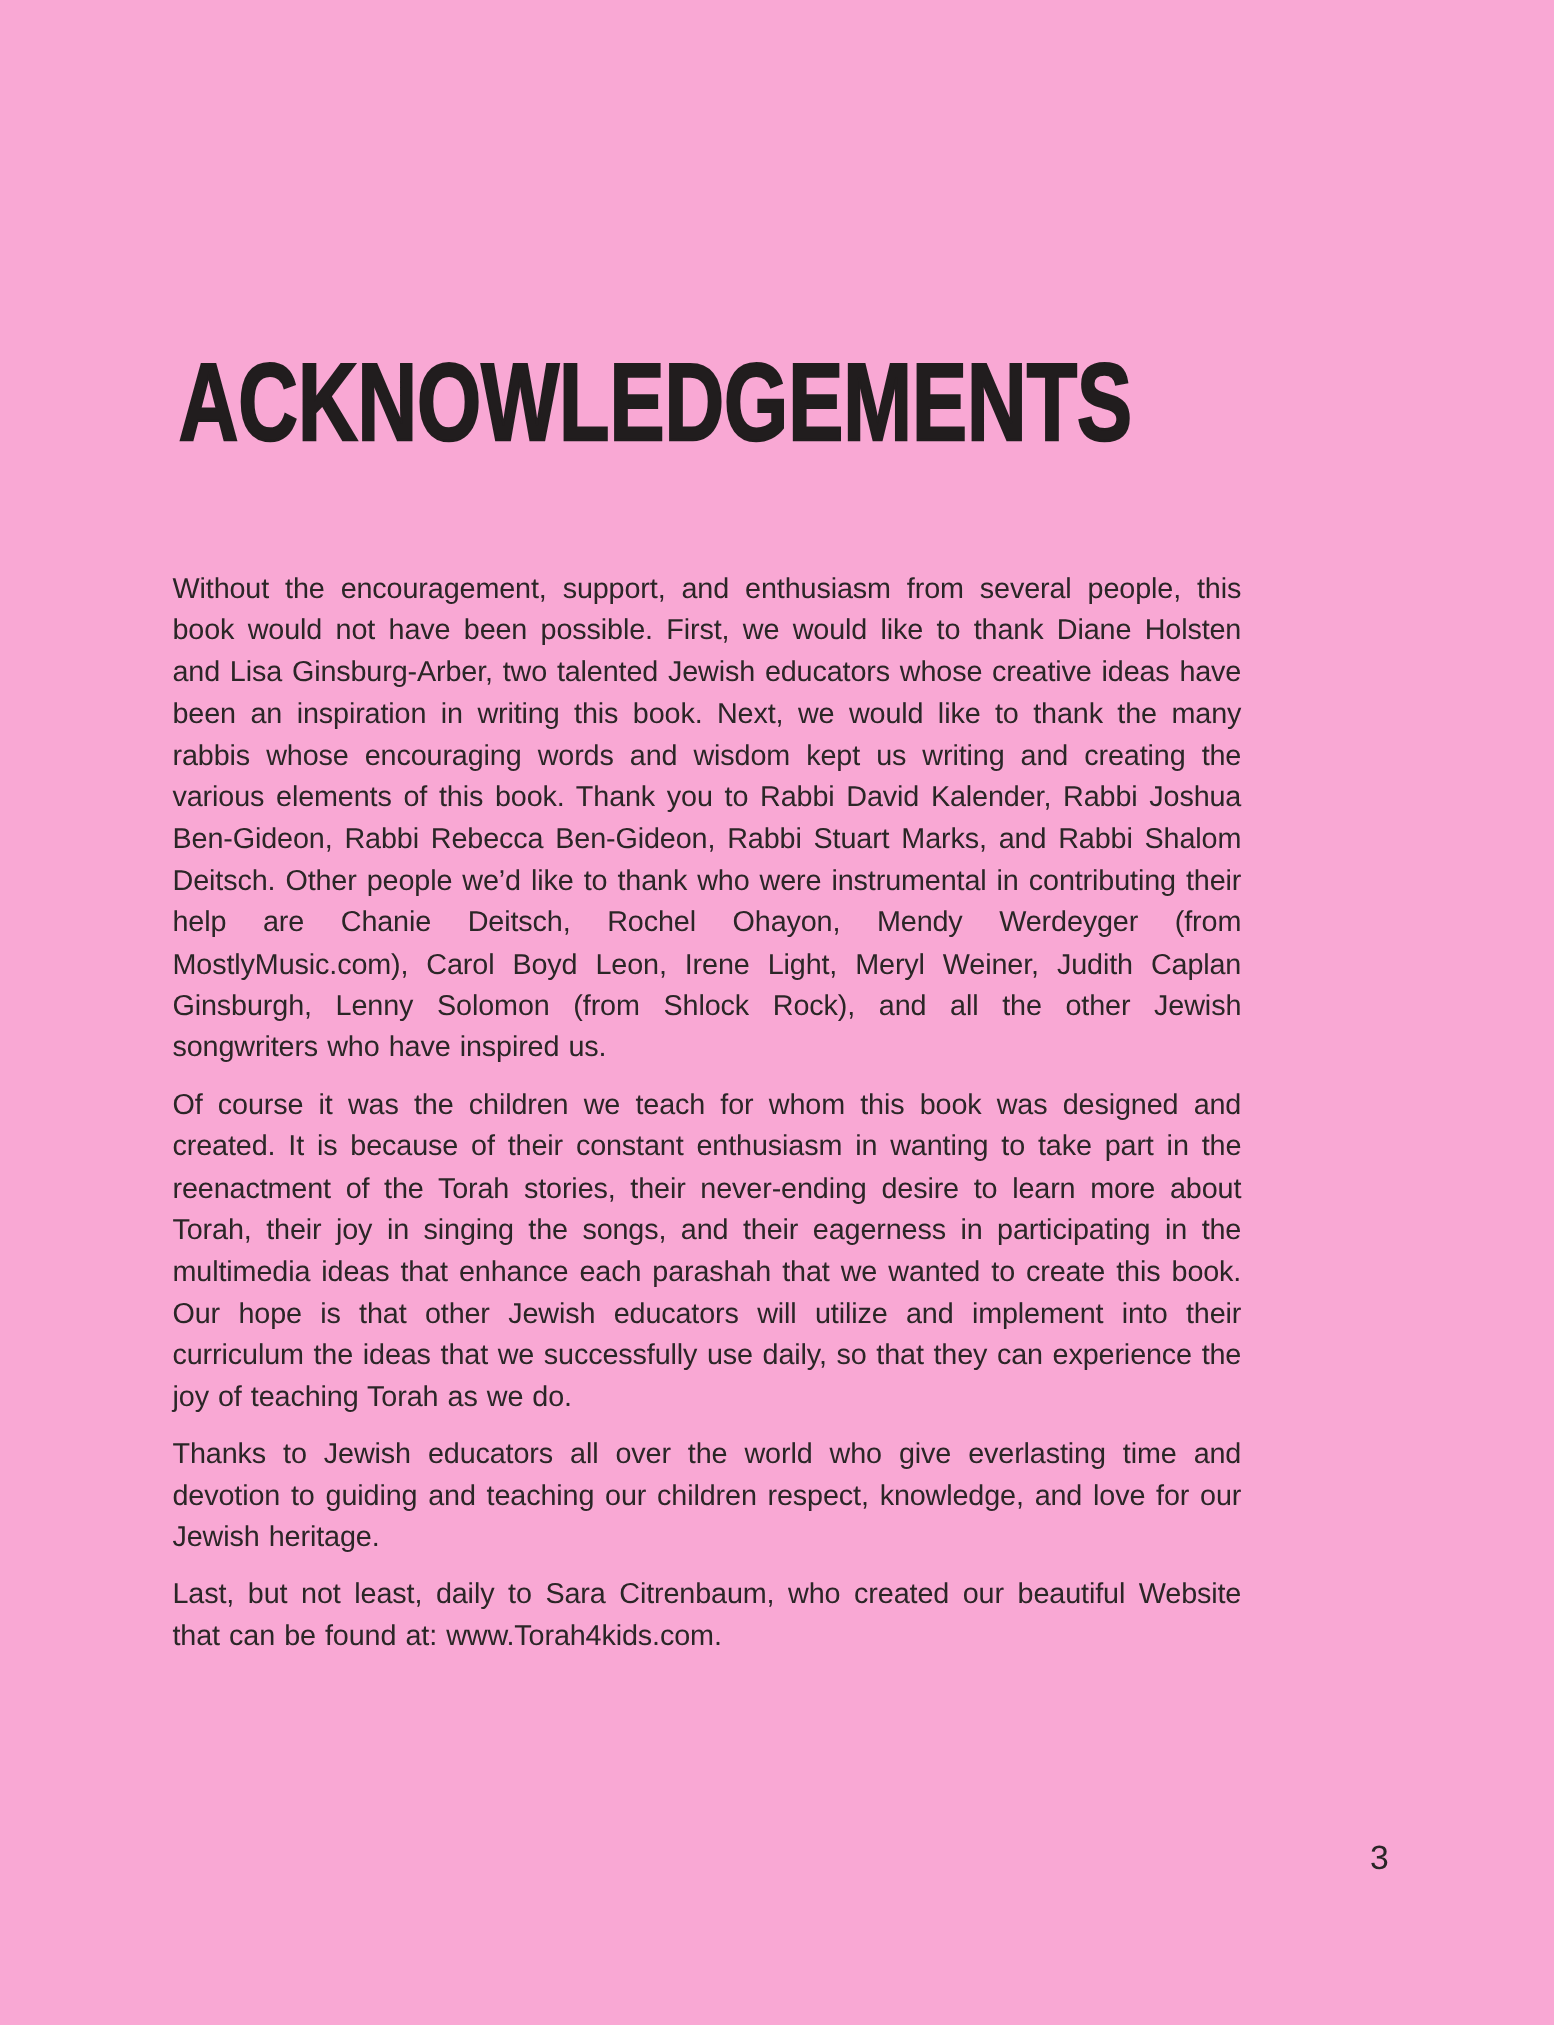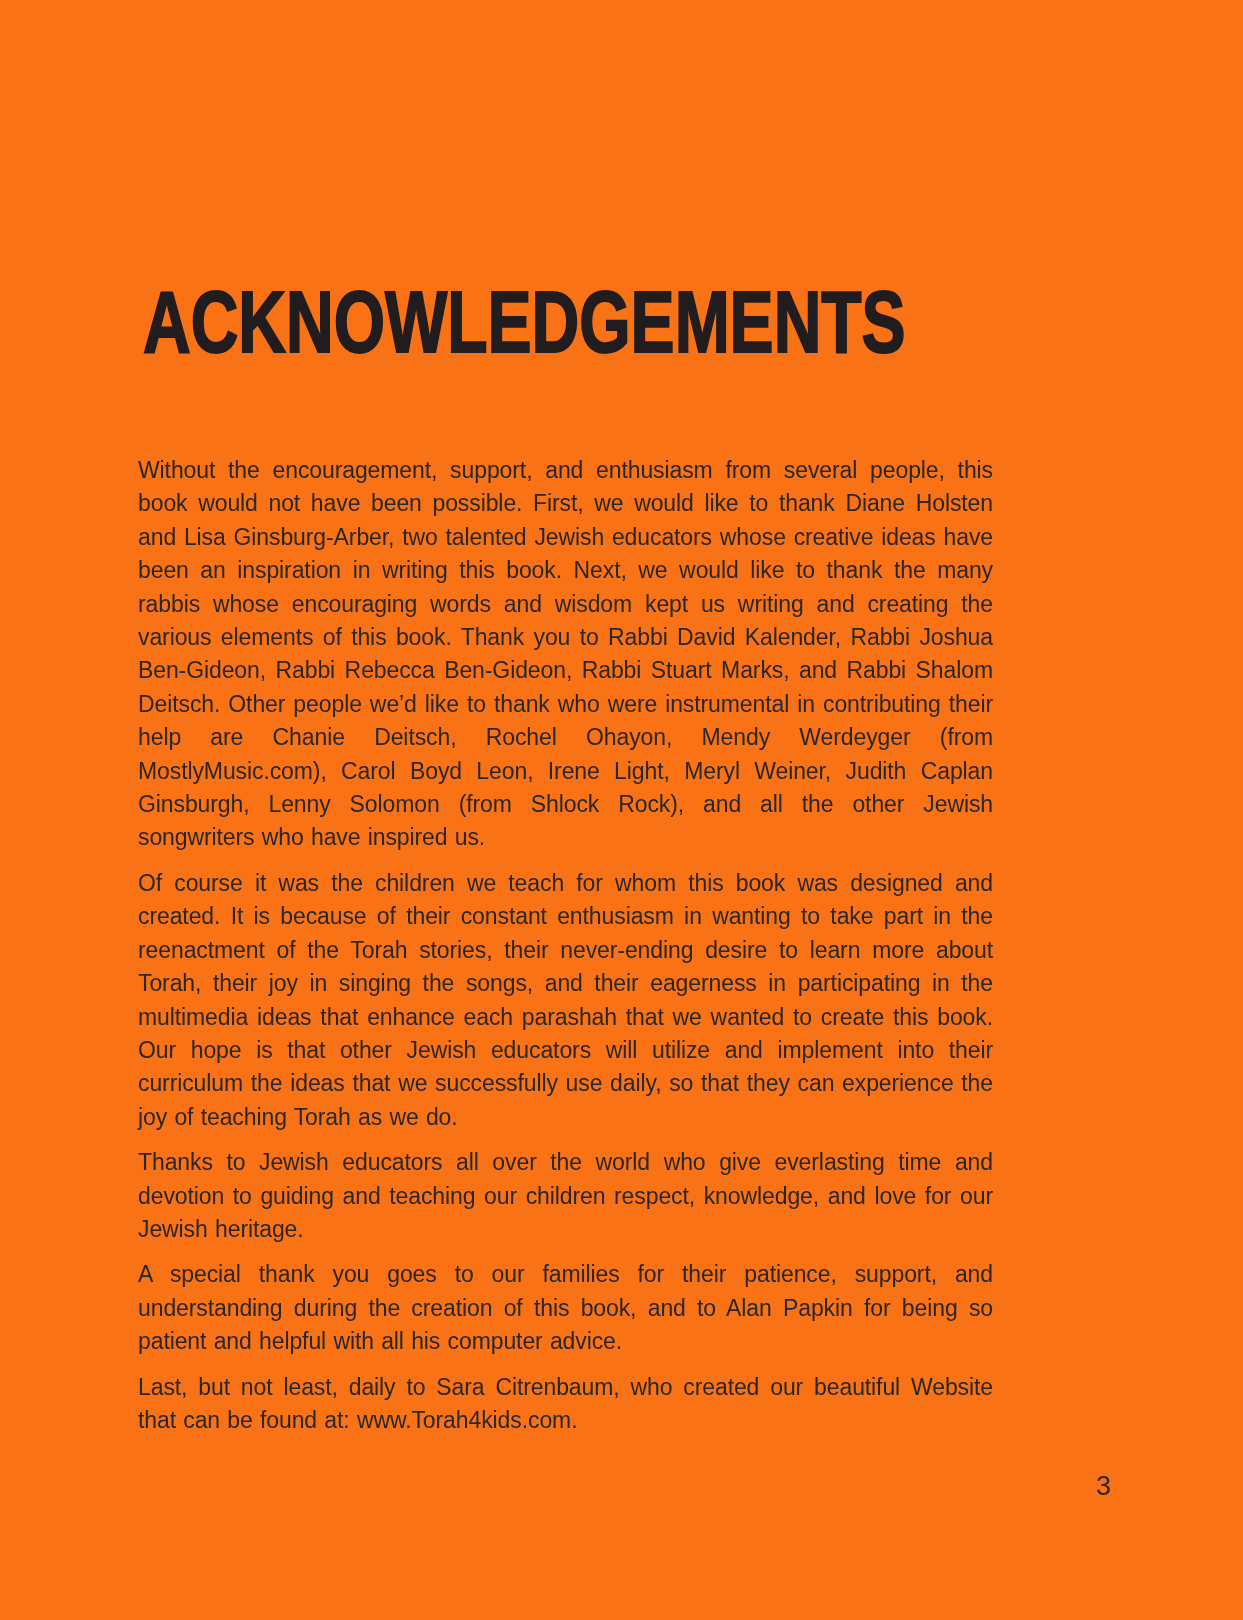--- a/index.html
+++ b/index.html
@@ -4,21 +4,21 @@
 <style>
   html, body {
     margin: 0;
     padding: 0;
     background: #ffffff;
   }
   .page {
     position: relative;
     width: 1243px;
     height: 1620px;
-    background: #f97316;
+    background: #f9a8d4;
     overflow: hidden;
     font-family: "Liberation Sans", sans-serif;
   }
   .title {
     position: absolute;
     left: 143px;
     top: 278px;
     margin: 0;
     font-family: "Liberation Sans", sans-serif;
     font-size: 88px;
@@ -59,19 +59,18 @@
 <body>
 
 <div class="page">
 
   <h1 class="title">ACKNOWLEDGEMENTS</h1>
 
   <div class="body-text">
     <p>Without the encouragement, support, and enthusiasm from several people, this book would not have been possible. First, we would like to thank Diane Holsten and Lisa Ginsburg-Arber, two talented Jewish educators whose creative ideas have been an inspiration in writing this book. Next, we would like to thank the many rabbis whose encouraging words and wisdom kept us writing and creating the various elements of this book. Thank you to Rabbi David Kalender, Rabbi Joshua Ben-Gideon, Rabbi Rebecca Ben-Gideon, Rabbi Stuart Marks, and Rabbi Shalom Deitsch. Other people we’d like to thank who were instrumental in contributing their help are Chanie Deitsch, Rochel Ohayon, Mendy Werdeyger (from MostlyMusic.com), Carol Boyd Leon, Irene Light, Meryl Weiner, Judith Caplan Ginsburgh, Lenny Solomon (from Shlock Rock), and all the other Jewish songwriters who have inspired us.</p>
     <p>Of course it was the children we teach for whom this book was designed and created. It is because of their constant enthusiasm in wanting to take part in the reenactment of the Torah stories, their never-ending desire to learn more about Torah, their joy in singing the songs, and their eagerness in participating in the multimedia ideas that enhance each parashah that we wanted to create this book. Our hope is that other Jewish educators will utilize and implement into their curriculum the ideas that we successfully use daily, so that they can experience the joy of teaching Torah as we do.</p>
     <p>Thanks to Jewish educators all over the world who give everlasting time and devotion to guiding and teaching our children respect, knowledge, and love for our Jewish heritage.</p>
-    <p>A special thank you goes to our families for their patience, support, and understanding during the creation of this book, and to Alan Papkin for being so patient and helpful with all his computer advice.</p>
     <p>Last, but not least, daily to Sara Citrenbaum, who created our beautiful Website that can be found at: www.Torah4kids.com.</p>
   </div>
 
   <div class="page-number">3</div>
 
 </div>
 
 </body></html>

